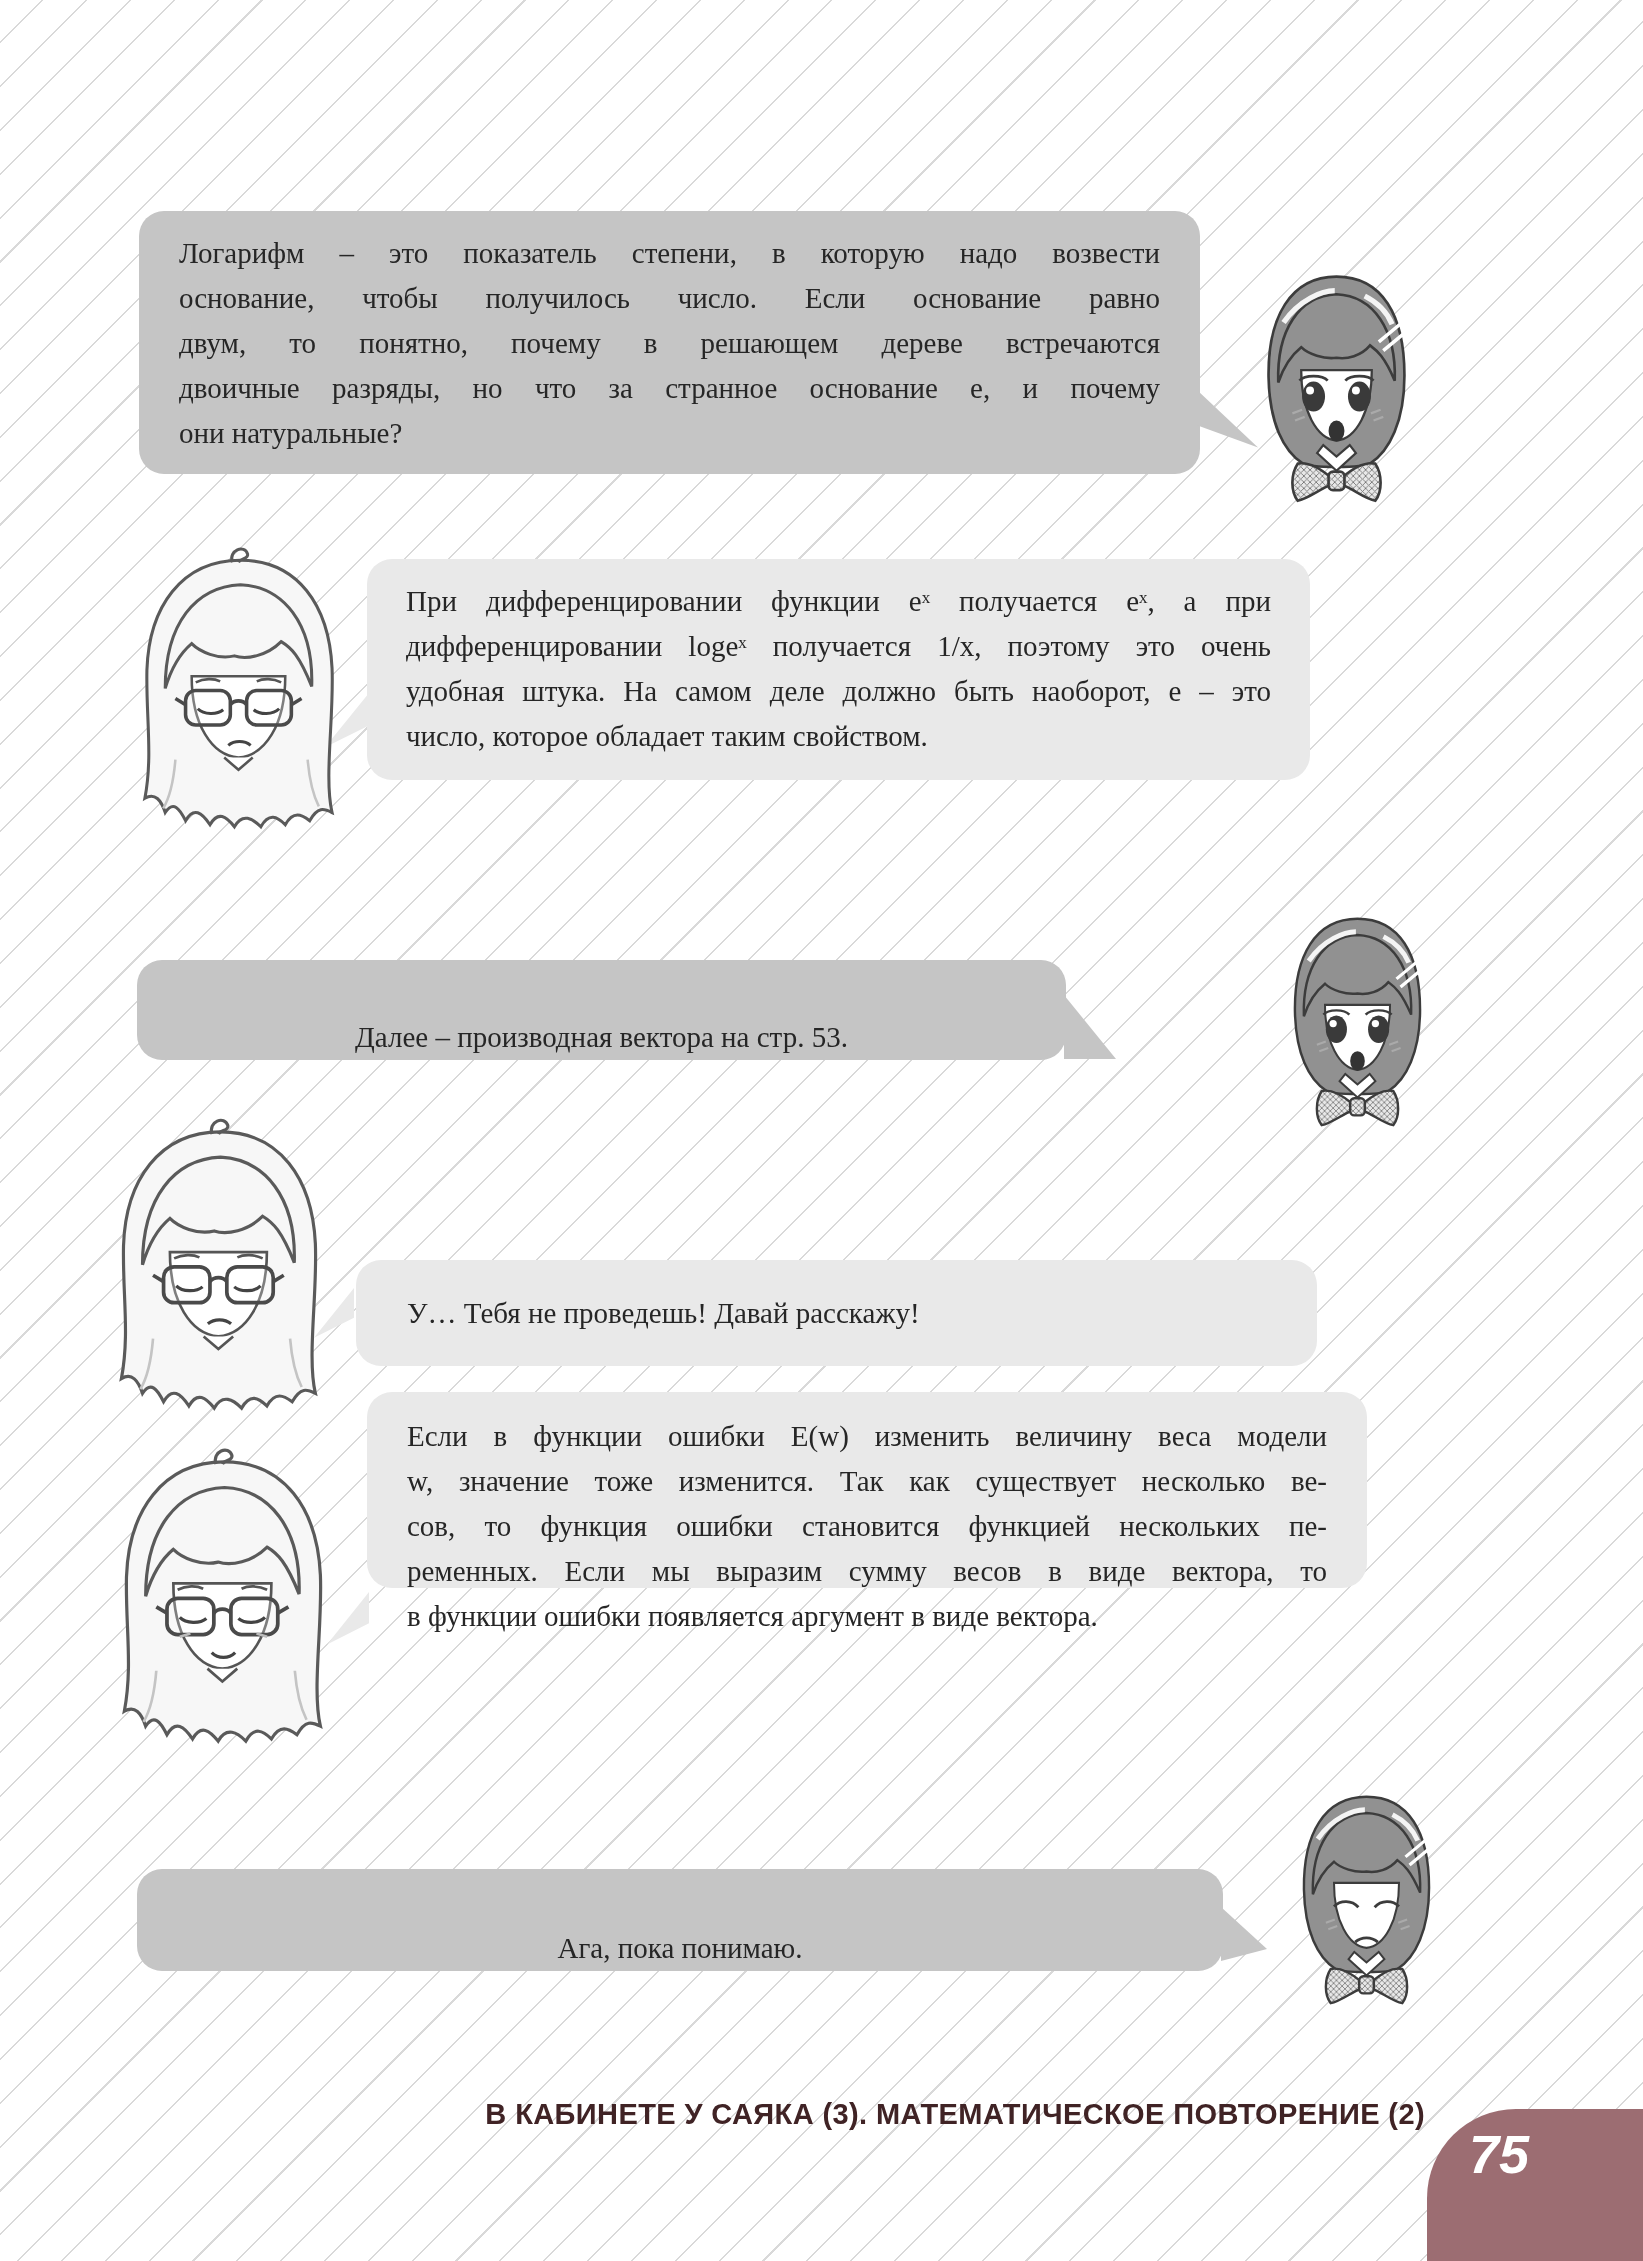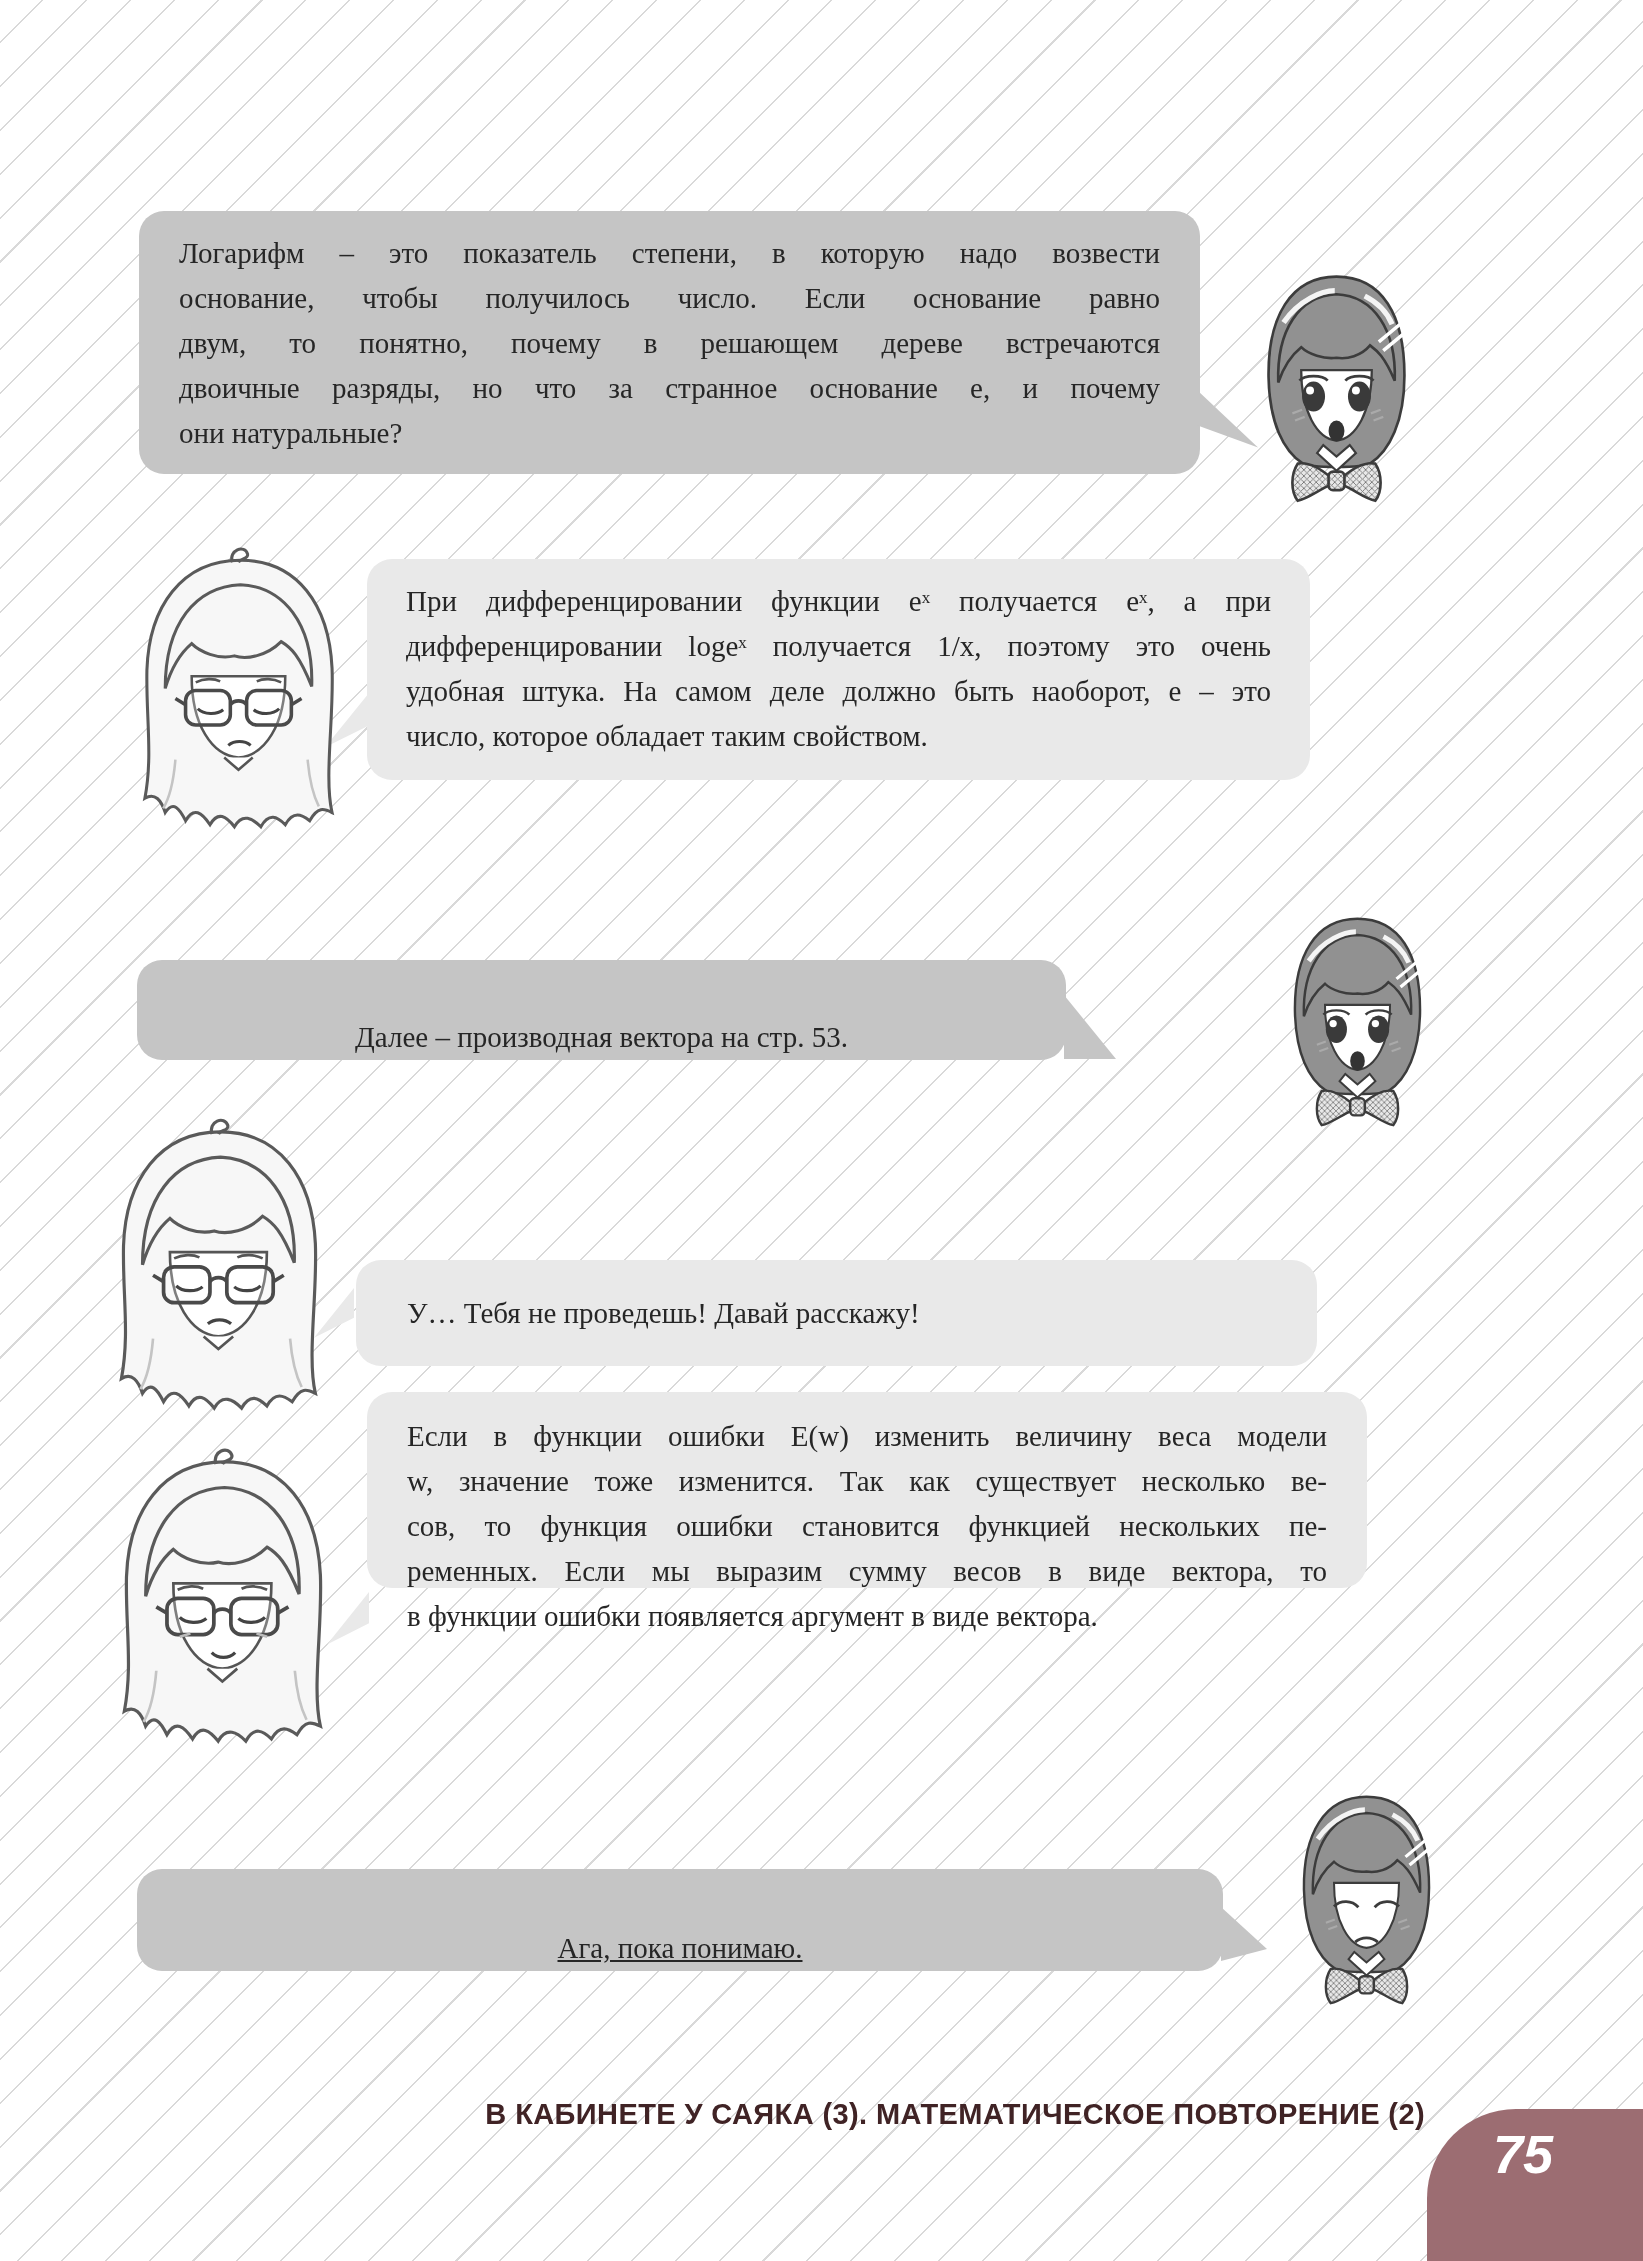--- a/index.html
+++ b/index.html
@@ -52,21 +52,21 @@
     white-space:nowrap;
   }
   .page-tab{
     position:absolute;
     left:1427px;top:2109px;width:217px;height:152px;
     background:var(--accent-tab,#9c6d72);
     border-top-left-radius:89px;
   }
   .page-number{
     position:absolute;
-    left:66px;top:13.5px;
+    left:42px;top:13.5px;
     font-family:"Liberation Sans","DejaVu Sans",sans-serif;
     font-weight:800;font-style:italic;
     font-size:54px;color:#fff;
   }
 </style>
 </head>
 <body>
 
 <div class="page">
   <div class="stripes"></div>
@@ -188,21 +188,21 @@
     <div class="ln">ременных. Если мы выразим сумму весов в виде вектора, то</div>
     <div class="ln last">в функции ошибки появляется аргумент в виде вектора.</div>
   </div>
   <div class="tail light l1" style="left:327px;top:1592px;width:42px;height:57px;"></div>
   <div class="avatar" style="left:94px;top:1447px;width:261px;height:309px;">
     <svg viewBox="0 0 240 290">
         <use href="#sensei-smile"></use>
       </svg>
   </div>
 
-  <div class="bubble dark center-text" style="left:137px;top:1869px;width:1086px;height:102px;text-decoration:underline;">
+  <div class="bubble dark center-text" style="left:137px;top:1869px;width:1086px;height:102px;">
     <div>Ага, пока понимаю.</div>
   </div>
   <div class="tail dark r3" style="left:1221px;top:1907px;width:46px;height:54px;"></div>
   <div class="avatar" style="left:1282px;top:1787px;width:169px;height:221px;">
     <svg viewBox="0 0 200 272">
         <use href="#saika-closed"></use>
       </svg>
   </div>
 
   <div class="footer-caption">В КАБИНЕТЕ У САЯКА (3). МАТЕМАТИЧЕСКОЕ ПОВТОРЕНИЕ (2)</div>

